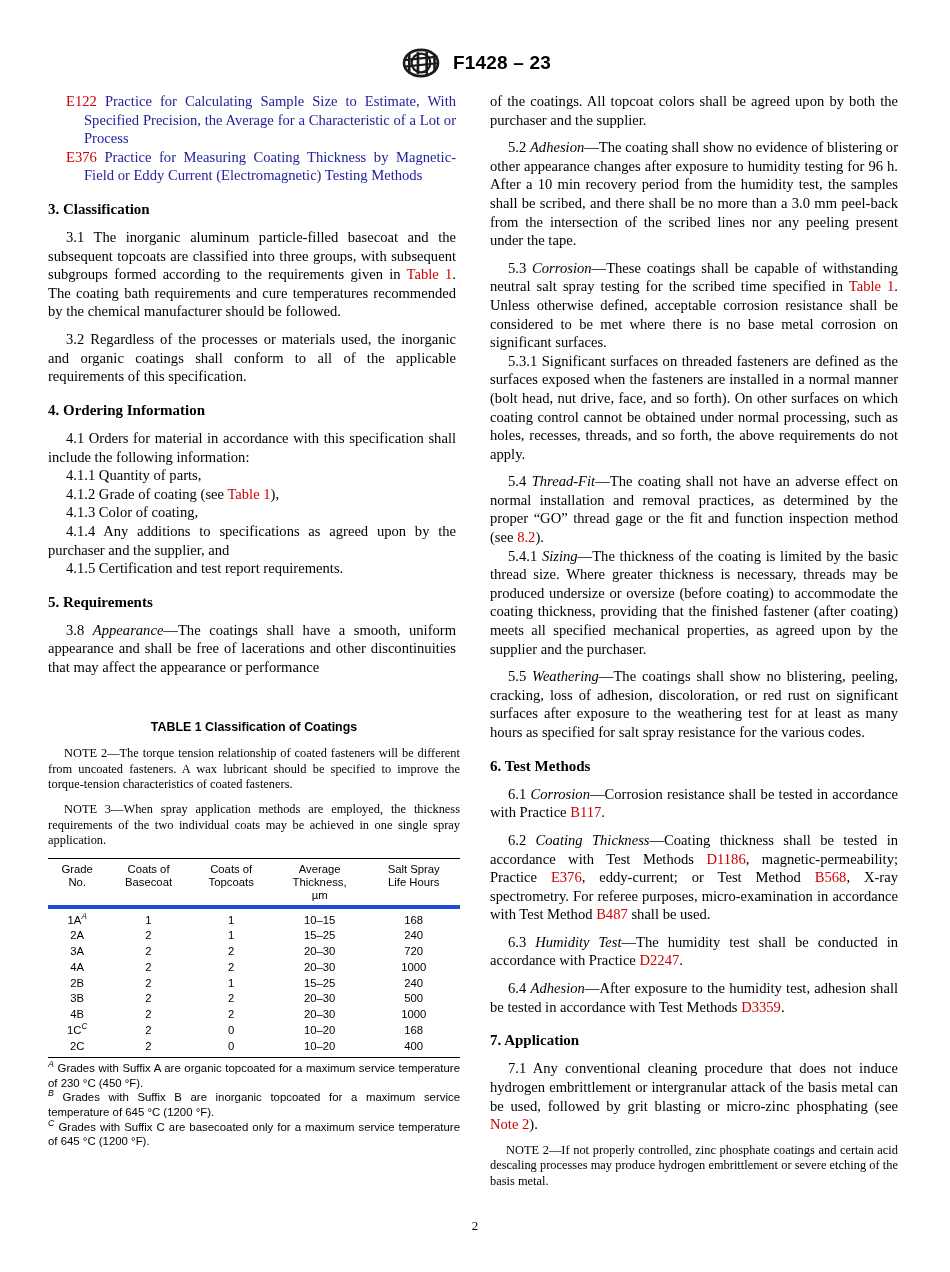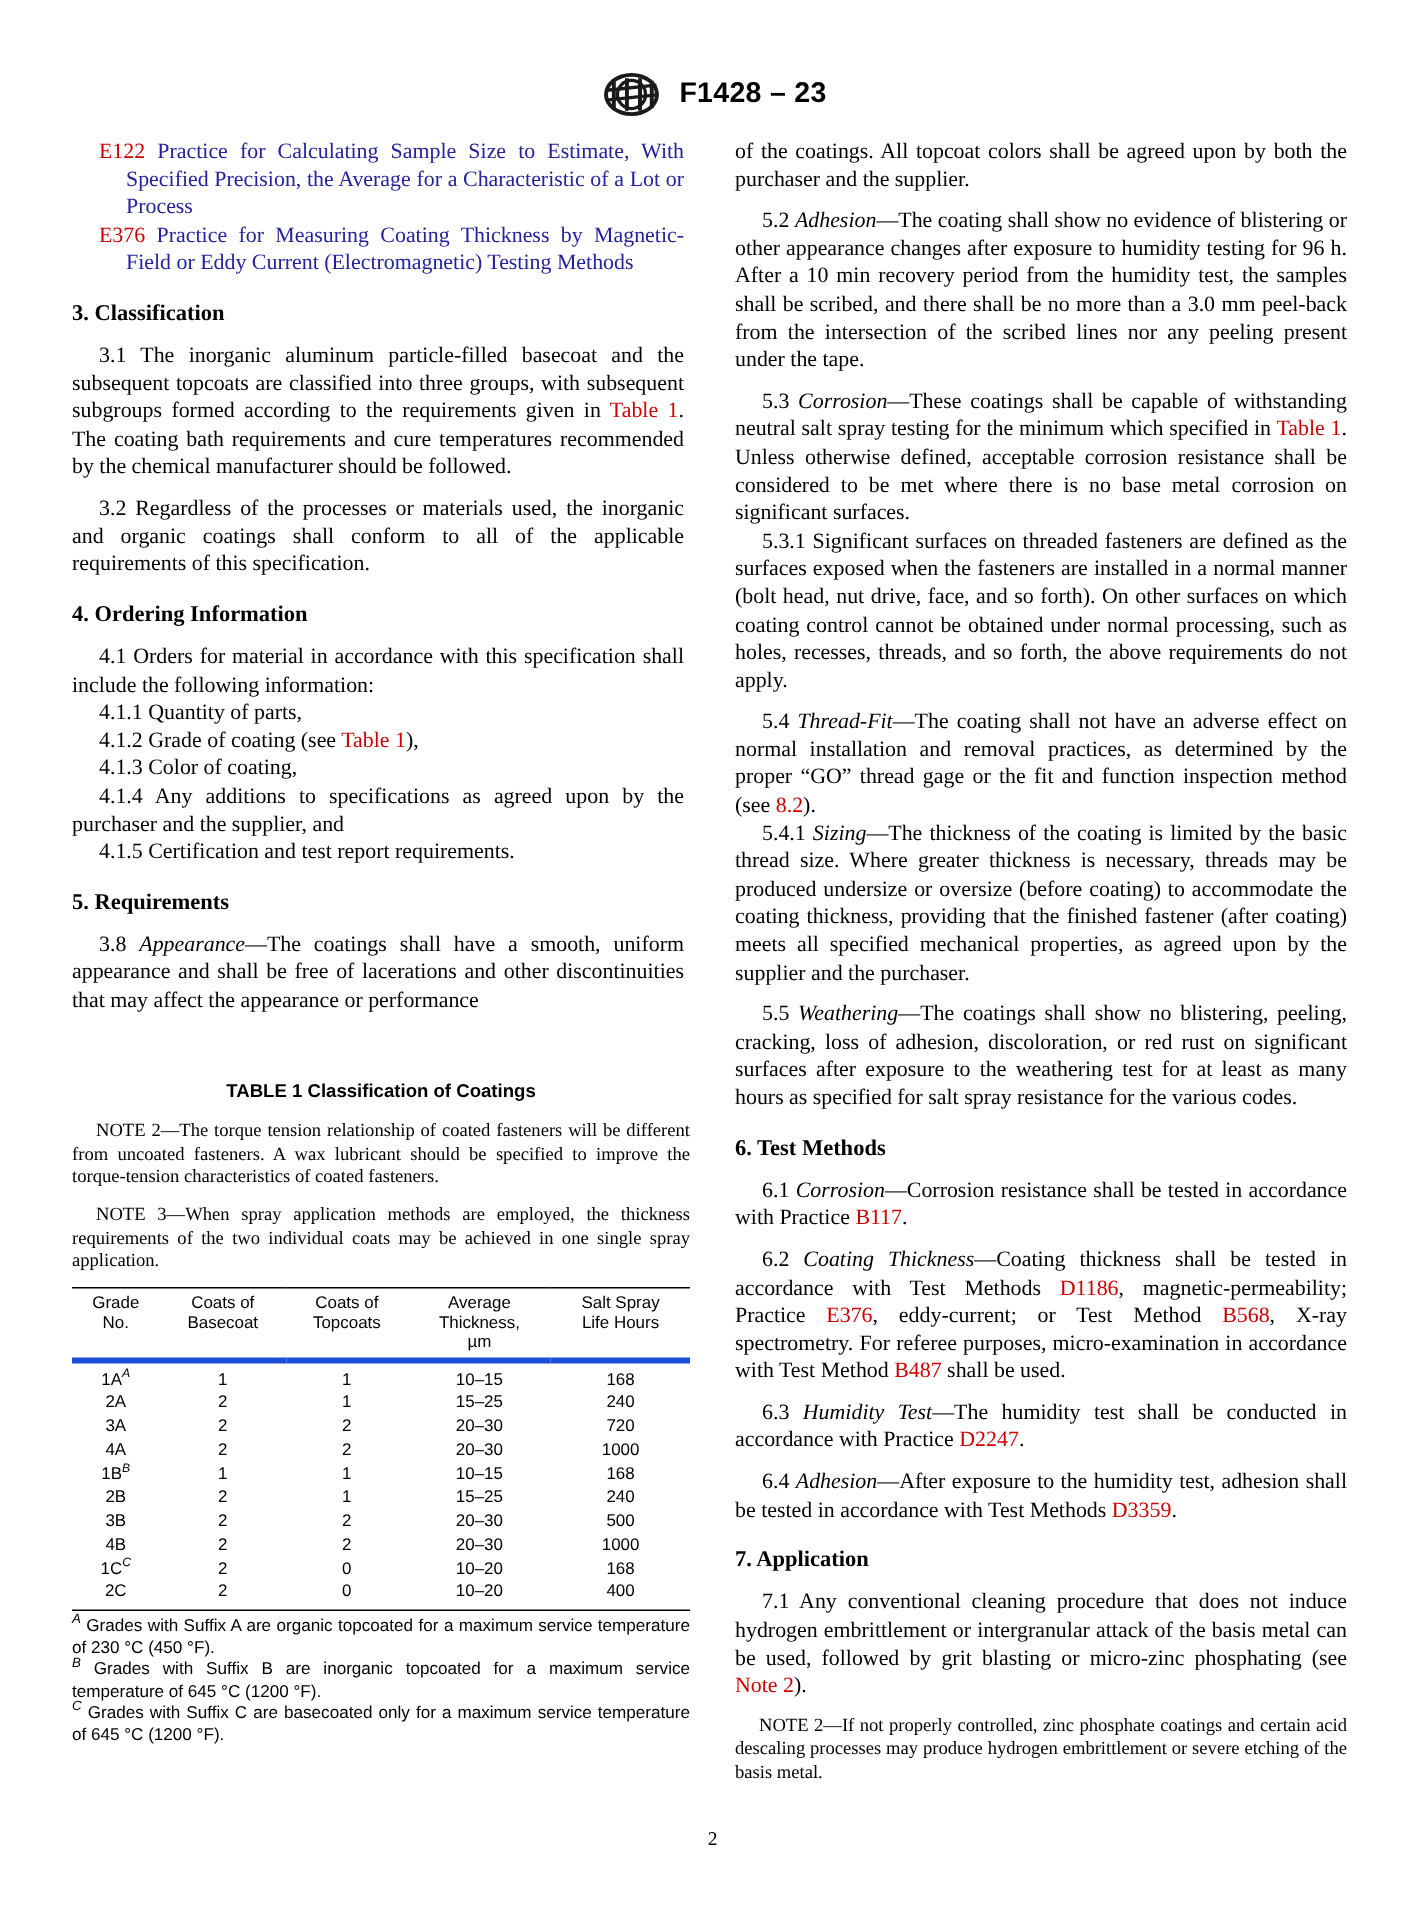--- a/index.html
+++ b/index.html
@@ -254,27 +254,20 @@
           <td>720</td>
         </tr>
         <tr>
           <td><span>4A</span><sup></sup></td>
           <td>2</td>
           <td>2</td>
           <td>20–30</td>
           <td>1000</td>
         </tr>
         <tr>
-          <td><span>1B</span><sup>B</sup></td>
-          <td>1</td>
-          <td>1</td>
-          <td>10–15</td>
-          <td>168</td>
-        </tr>
-        <tr>
           <td><span>2B</span><sup></sup></td>
           <td>2</td>
           <td>1</td>
           <td>15–25</td>
           <td>240</td>
         </tr>
         <tr>
           <td><span>3B</span><sup></sup></td>
           <td>2</td>
           <td>2</td>
@@ -326,21 +319,21 @@
 
     <p class="para cont">of the coatings. All topcoat colors shall be agreed upon by both the purchaser and the supplier.</p>
 
     <p class="para">
       <span>5.2</span>
       <span class="it">Adhesion</span><span>—The coating shall show no evidence of blistering or other appearance changes after exposure to humidity testing for 96 h. After a 10 min recovery period from the humidity test, the samples shall be scribed, and there shall be no more than a 3.0 mm peel-back from the intersection of the scribed lines nor any peeling present under the tape.</span>
     </p>
 
     <p class="para">
       <span>5.3</span>
-      <span class="it">Corrosion</span><span>—These coatings shall be capable of withstanding neutral salt spray testing for the minimum which specified in </span><span class="reflink">Table 1</span><span>. Unless otherwise defined, acceptable corrosion resistance shall be considered to be met where there is no base metal corrosion on significant surfaces.</span>
+      <span class="it">Corrosion</span><span>—These coatings shall be capable of withstanding neutral salt spray testing for the scribed time specified in </span><span class="reflink">Table 1</span><span>. Unless otherwise defined, acceptable corrosion resistance shall be considered to be met where there is no base metal corrosion on significant surfaces.</span>
     </p>
 
     <p class="sub">
       <span>5.3.1</span>
       <span>Significant surfaces on threaded fasteners are defined as the surfaces exposed when the fasteners are installed in a normal manner (bolt head, nut drive, face, and so forth). On other surfaces on which coating control cannot be obtained under normal processing, such as holes, recesses, threads, and so forth, the above requirements do not apply.</span>
     </p>
 
     <p class="para">
       <span>5.4</span>
       <span class="it">Thread-Fit</span><span>—The coating shall not have an adverse effect on normal installation and removal practices, as determined by the proper “GO” thread gage or the fit and function inspection method (see </span><span class="reflink">8.2</span><span>).</span>

